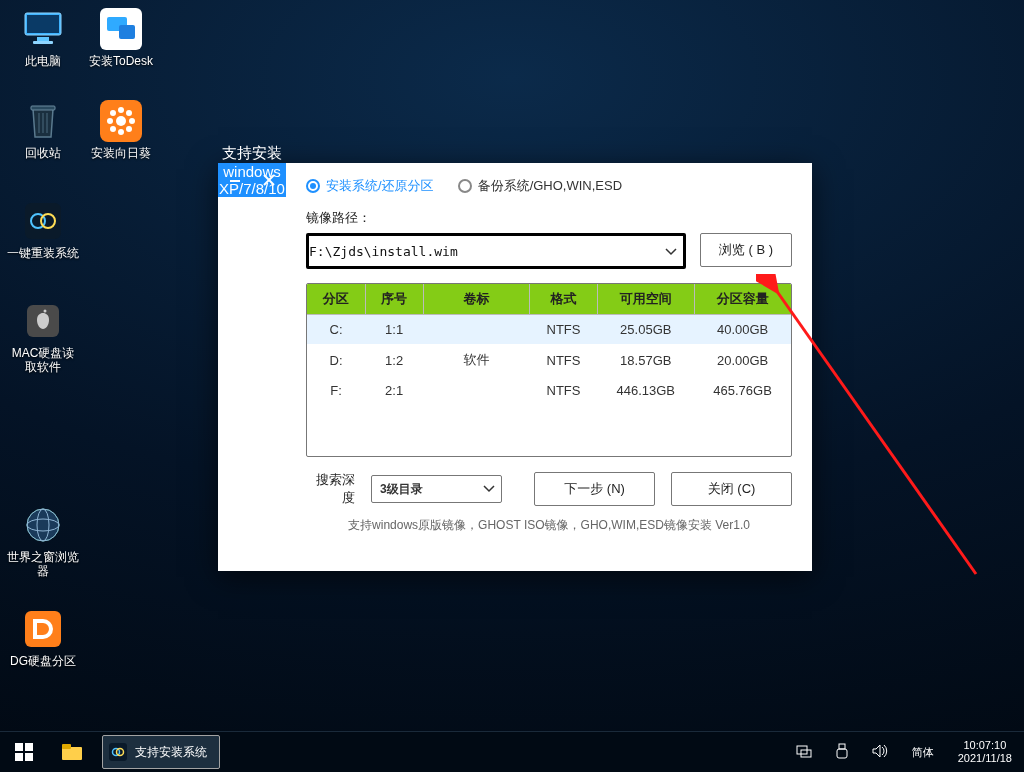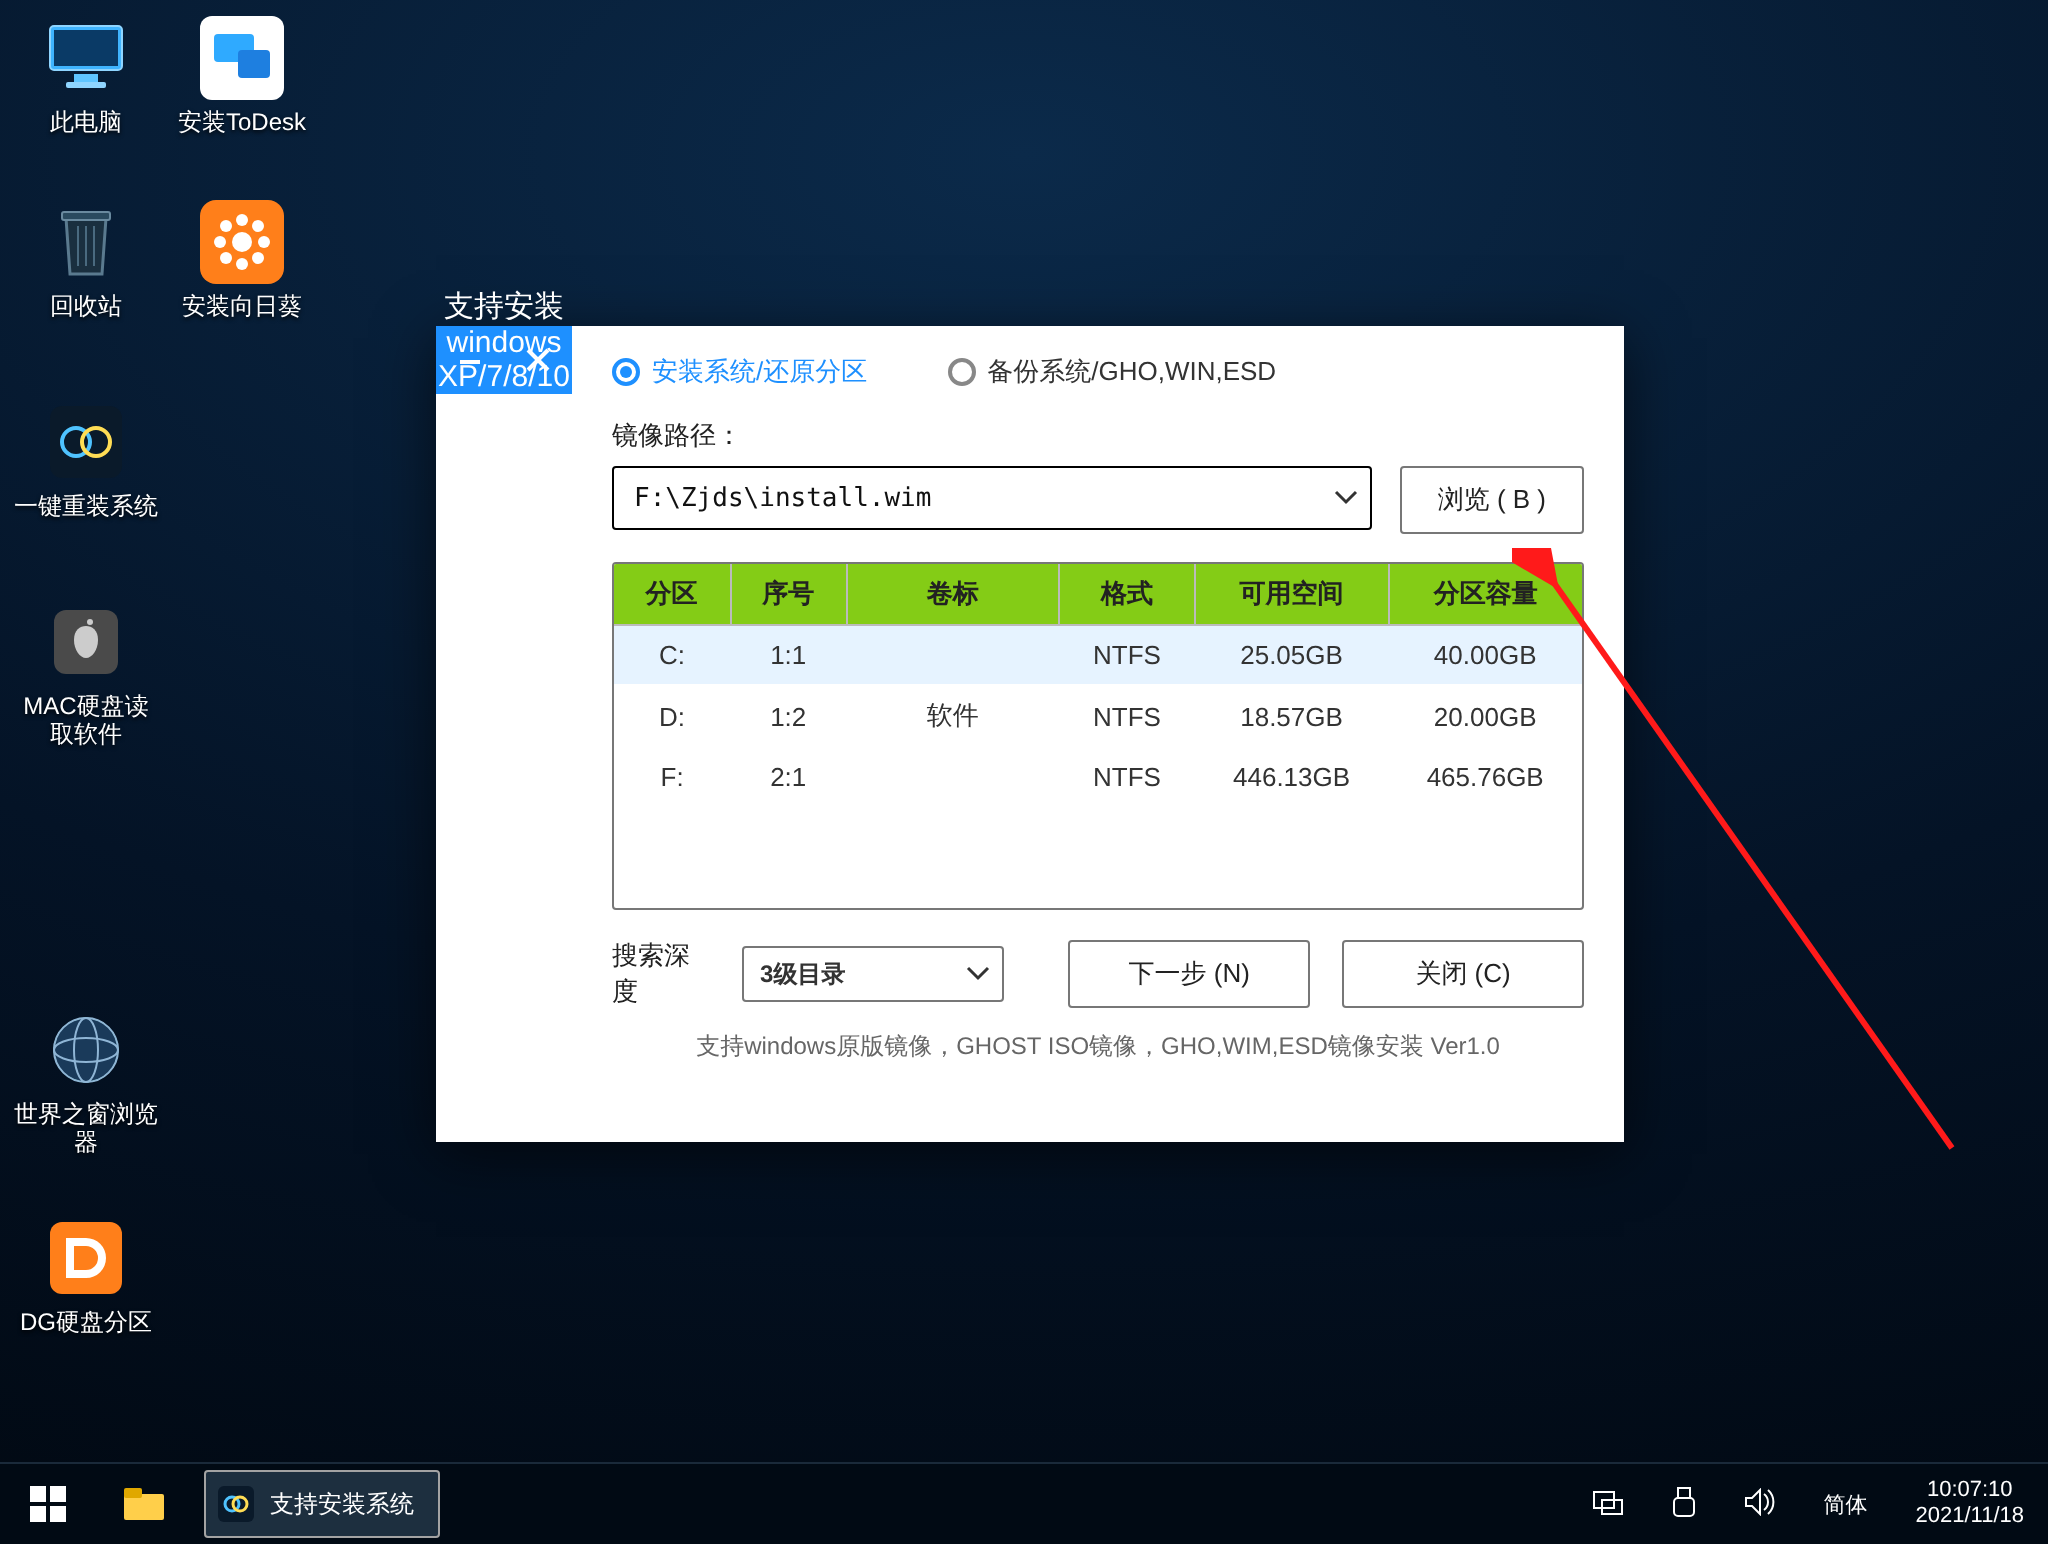--- a/index.html
+++ b/index.html
@@ -100,21 +100,21 @@
     font-size: 16px;
     font-weight: bold;
   }
   .titlebar .wbtns { margin-left:auto; display:flex; }
   .body {
     padding: 14px 20px 10px;
     flex:1;
     display:flex; flex-direction:column;
   }
   .radios {
-    display:flex; gap: 40px;
+    display:flex; gap: 24px;
     align-items:center;
     margin-bottom: 10px;
   }
   .radio {
     display:flex; align-items:center; gap:6px;
     cursor:pointer;
     color:#333;
   }
   .radio .dot {
     width:14px; height:14px; border-radius:50%;
@@ -127,24 +127,24 @@
   }
   .radio.sel { color:#1e90ff; }
   .radio.unsel .dot { border-color:#888; }
   .lblrow { margin: 4px 0 6px; font-size:13px; color:#222; }
   .pathrow {
     display:flex; gap:14px; margin-bottom:14px;
   }
   .combo {
     flex:1;
     height:30px;
-    border:1px solid #000000;
+    border:3px solid #000000;
     border-radius:2px;
     display:flex; align-items:center;
-    padding: 0 10px;
+    padding: 0 0;
     position:relative;
     font-family: Consolas, monospace;
     font-size:13px;
     color:#111;
     cursor:pointer;
   }
   .combo .caret {
     position:absolute; right:6px;
   }
   .btn {
@@ -176,20 +176,21 @@
   thead th:last-child { border-right:none; }
   tbody td {
     padding:7px 4px;
     text-align:center;
     color:#333;
   }
   tbody tr.sel { background:#e6f3ff; }
   .footerrow {
     display:flex; align-items:center; gap:16px;
     margin-top:14px;
+    text-align:right;
   }
   .footerrow .combo2 {
     width:120px; height:26px; border:1px solid #777; border-radius:2px;
     display:flex; align-items:center; padding:0 8px; font-size:12px; color:#333;
     position:relative; cursor:pointer;font-weight:bold;
   }
   .footerrow .combo2 .caret { position:absolute; right:6px; }
   .footerrow .spacer { flex:1; }
   .footnote {
     margin-top:10px;

